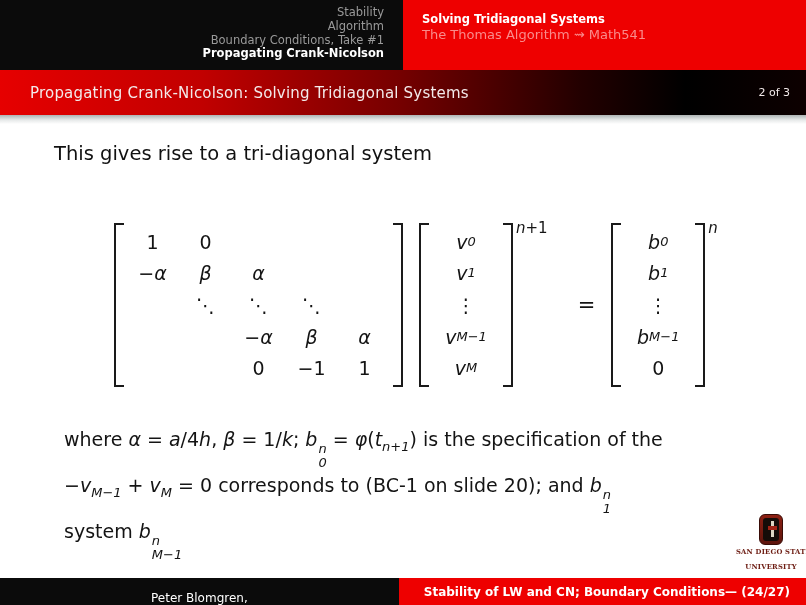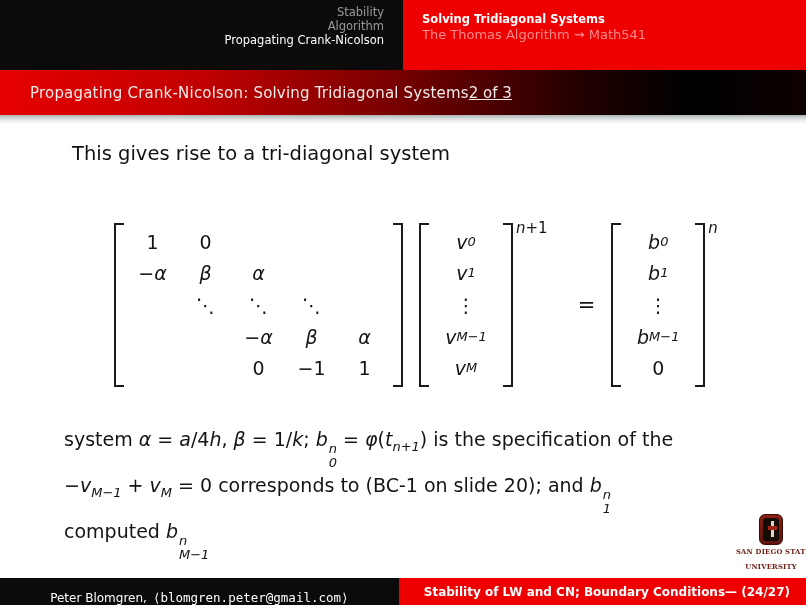--- a/index.html
+++ b/index.html
@@ -10,42 +10,42 @@
     color:#141414;
   }
   
   .topbar{position:absolute;left:0;top:0;width:806px;height:70px;display:flex;}
   .topbar-left{
     width:403px;height:70px;background:var(--headerblack,#0b0b0b);
     display:flex;flex-direction:column;align-items:flex-end;
     padding:6px 19px 0 0;box-sizing:border-box;
   }
   .nav-item{font-size:11.5px;line-height:13.8px;color:var(--navgray,#9a9a9a);white-space:nowrap;}
-  .nav-item.current{color:#ffffff;font-weight:400;}
+  .nav-item.current{color:#ffffff;font-weight:700;}
   .topbar-right{
     flex:1;height:72px;background:var(--red,#ee0000);
     padding:12px 0 8px 19px;box-sizing:border-box;
   }
   .section-title{font-size:11.5px;font-weight:700;color:#ffffff;line-height:15px;white-space:nowrap;}
   .section-subtitle{font-size:13px;color:var(--pink,#f98b8b);line-height:16px;white-space:nowrap;}
   
   .titlebar{
     position:absolute;left:0;top:70px;width:806px;height:45px;box-sizing:border-box;
     background:linear-gradient(90deg,#e60000 0%,#c10000 25%,#740000 50%,#230000 72%,#000000 85%,#0d0000 100%);
-    display:flex;align-items:center;
+    display:flex;align-items:center;justify-content:space-between;
     padding:0 16px 0 30px;
   }
   .frame-title{font-size:15px;color:#f3eaea;letter-spacing:.2px;white-space:nowrap;}
-  .frame-page{font-size:15px;color:#f3eaea;white-space:nowrap;text-decoration:underline;}
+  .frame-page{font-size:11px;color:#f3eaea;white-space:nowrap;}
   .shade-strip{
     position:absolute;left:0;top:115px;width:806px;height:9px;
     background:linear-gradient(180deg,#adb4b4 0%,#e6e9e9 55%,#ffffff 100%);
   }
   
-  .heading{position:absolute;left:72px;top:142px;font-size:19.5px;color:#111;}
+  .heading{position:absolute;left:54px;top:142px;font-size:19.5px;color:#111;}
   .it{font-style:italic;}
   .equation{position:absolute;left:114px;top:223px;display:flex;align-items:center;font-size:19px;}
   .brk{width:8px;align-self:stretch;}
   .brk-l{border-left:2px solid #1a1a1a;border-top:2px solid #1a1a1a;border-bottom:2px solid #1a1a1a;}
   .brk-r{border-right:2px solid #1a1a1a;border-top:2px solid #1a1a1a;border-bottom:2px solid #1a1a1a;}
   .bmatrix{display:flex;height:164px;}
   .mgrid{
     display:grid;grid-template-columns:repeat(5,53px);grid-auto-rows:31.6px;
     align-content:center;place-items:center;padding:0 2px;
   }
@@ -100,20 +100,21 @@
 </style>
 </head>
 <body>
 
 <div class="slide">
 
   <div class="topbar">
     <div class="topbar-left">
       <div class="nav-item">Stability</div>
       <div class="nav-item">Algorithm</div>
+      <div class="nav-item">Boundary Conditions, Take #1</div>
       <div class="nav-item current">Propagating Crank-Nicolson</div>
     </div>
     <div class="topbar-right">
       <div class="section-title">Solving Tridiagonal Systems</div>
       <div class="section-subtitle">The Thomas Algorithm ⇝ Math541</div>
     </div>
   </div>
 
   <div class="titlebar">
     <span class="frame-title">Propagating Crank-Nicolson: Solving Tridiagonal Systems</span>
@@ -203,46 +204,45 @@
           <div class="vrow">
             <span>0</span>
           </div>
         </div>
       <div class="brk brk-r"></div>
     </div>
     <span class="vec-sup" id="supb"><span class="it">n</span></span>
   </div>
 
   <div class="paragraph" id="paragraph">
-      <div class="para-line"><span>system </span><span class="it">α</span><span> = </span><span class="it">a</span><span>/4</span><span class="it">h</span><span>, </span><span class="it">β</span><span> = 1/</span><span class="it">k</span><span>; </span><span class="tok"><span class="it">b</span><span class="stack">
+      <div class="para-line"><span>where </span><span class="it">α</span><span> = </span><span class="it">a</span><span>/4</span><span class="it">h</span><span>, </span><span class="it">β</span><span> = 1/</span><span class="it">k</span><span>; </span><span class="tok"><span class="it">b</span><span class="stack">
             <span class="it">n</span>
             <span class="it">0</span>
           </span></span><span> = </span><span class="it">φ</span><span>(</span><span class="tok"><span class="it">t</span><sub class="sub it">n+1</sub></span><span>) is the specification of the</span></div>
       <div class="para-line"><span>−</span><span class="tok"><span class="it">v</span><sub class="sub it">M−1</sub></span><span> + </span><span class="tok"><span class="it">v</span><sub class="sub it">M</sub></span><span> = 0 corresponds to (BC-1 on slide 20); and </span><span class="tok"><span class="it">b</span><span class="stack">
             <span class="it">n</span>
             <span class="it">1</span>
           </span></span></div>
-      <div class="para-line"><span>computed </span><span class="tok"><span class="it">b</span><span class="stack">
+      <div class="para-line"><span>system </span><span class="tok"><span class="it">b</span><span class="stack">
             <span class="it">n</span>
             <span class="it">M−1</span>
           </span></span></div>
     </div>
 
   <div class="logo">
     <div class="emblem">
       <div class="emblem-inner"></div>
     </div>
     <div class="logo-text">SAN DIEGO STATE</div>
     <div class="logo-text" style="margin-top:7px;">UNIVERSITY</div>
   </div>
 
   <div class="footer">
     <div class="footer-left">
       <span class="footer-author">Peter Blomgren,</span>
-      <span class="footer-email">⟨blomgren.peter@gmail.com⟩</span>
     </div>
     <div class="footer-right">
       <span class="fr-text">Stability of LW and CN; Boundary Conditions</span>
       <span class="fr-page">— (24/27)</span>
     </div>
   </div>
 
 </div>
 
 </body></html>

